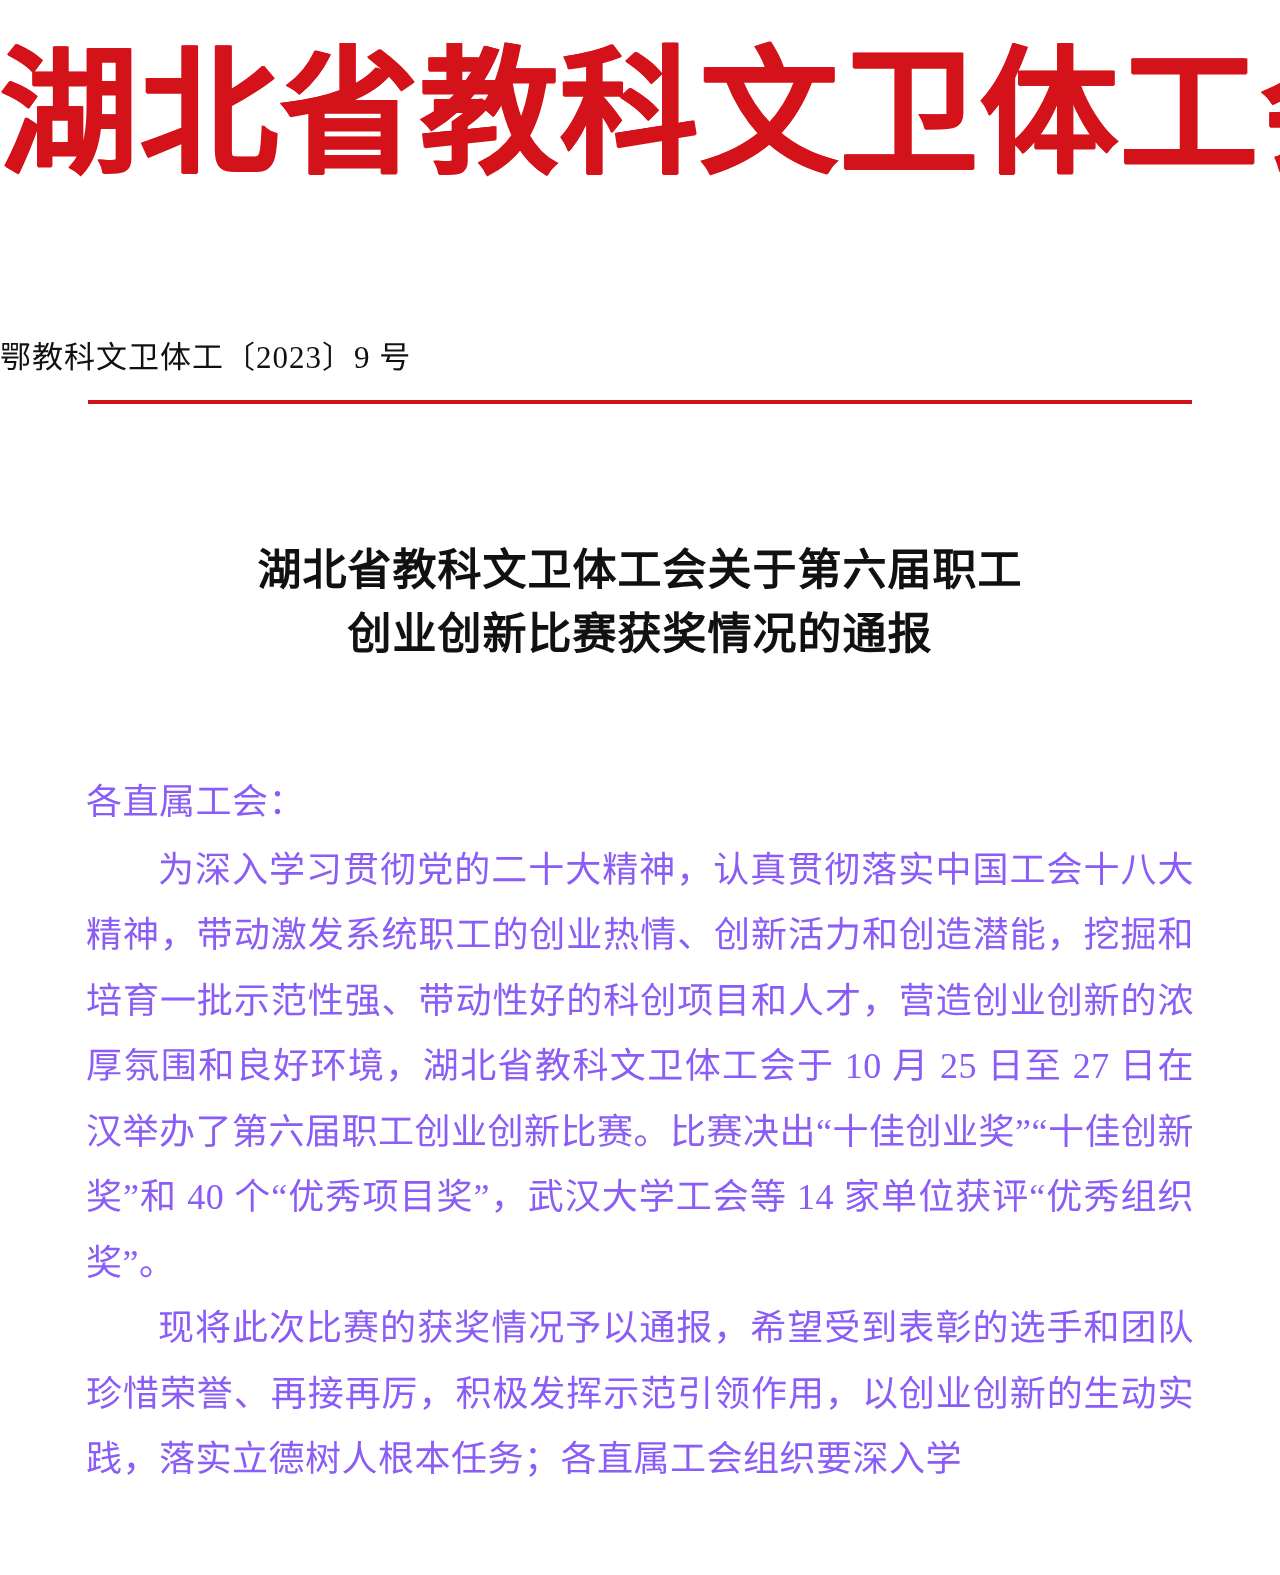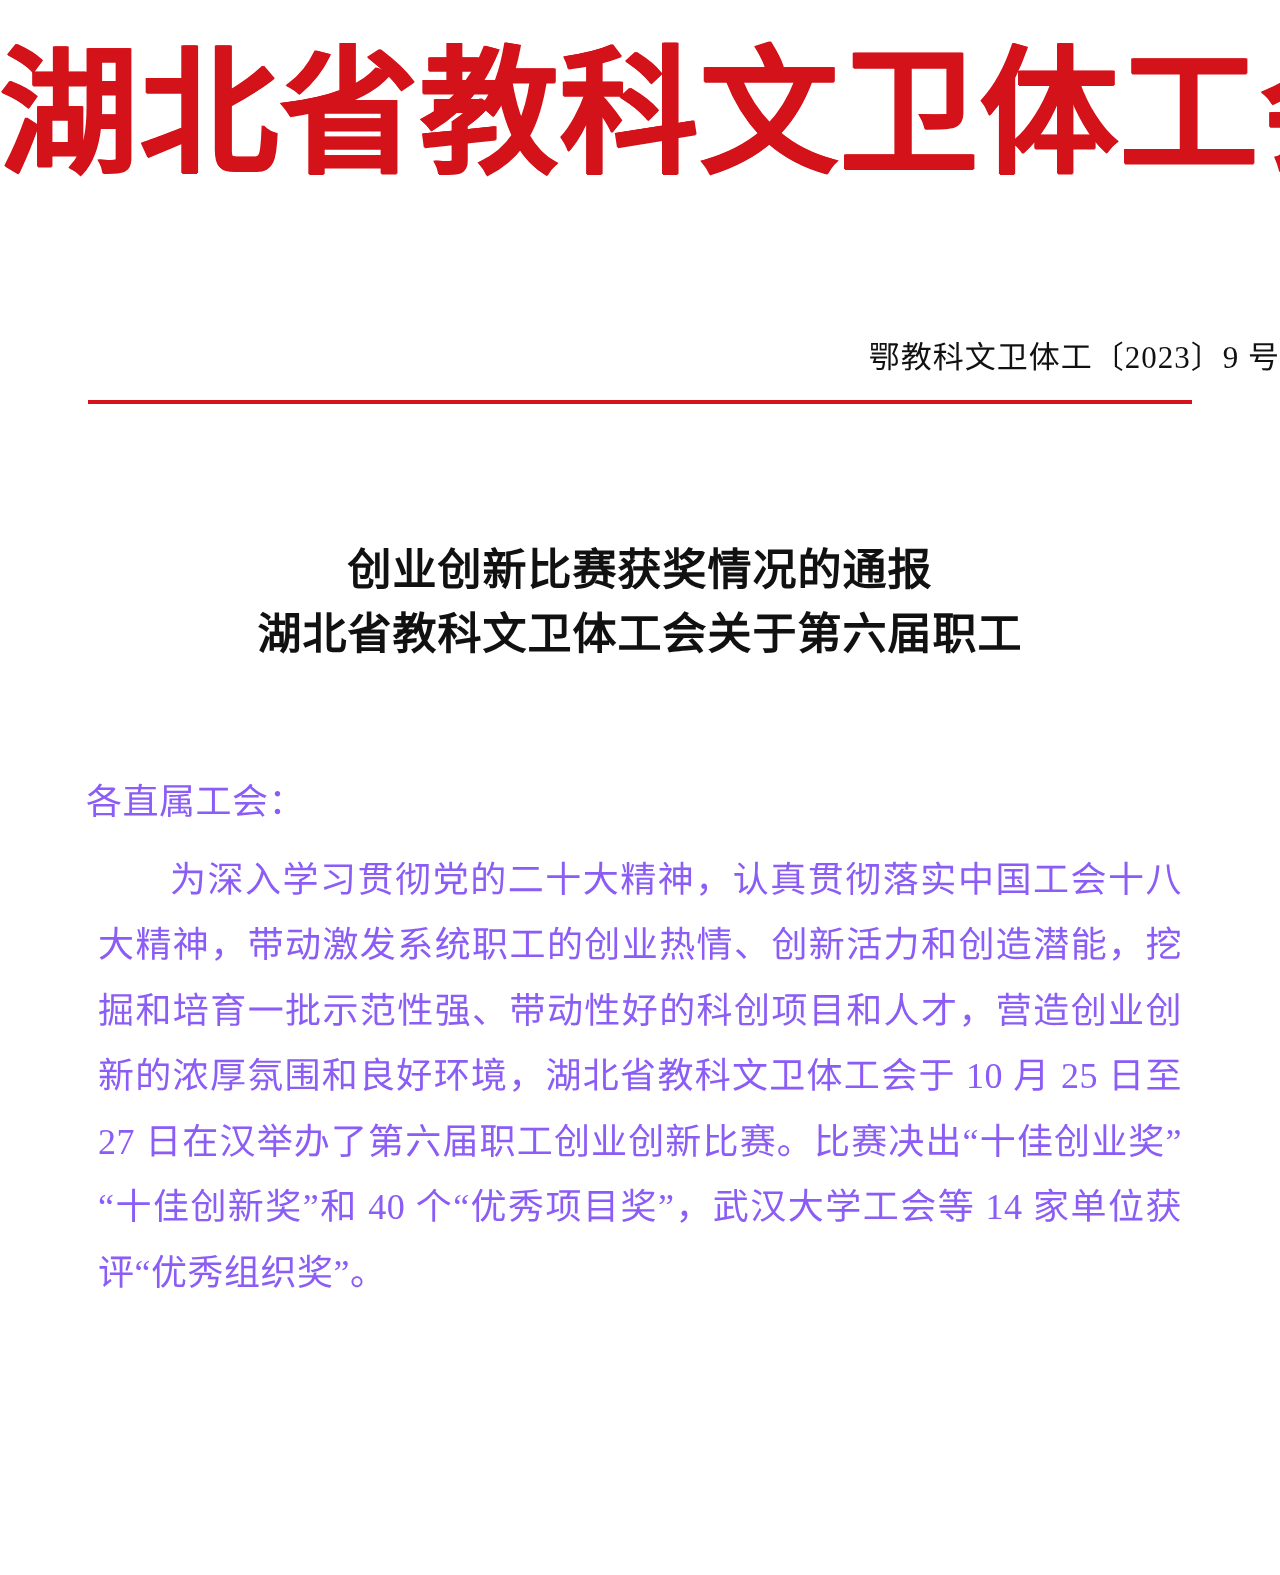--- a/index.html
+++ b/index.html
@@ -43,21 +43,21 @@
     white-space: nowrap;
     text-shadow: 1px 0 0 #d4121a, -1px 0 0 #d4121a, 0 1px 0 #d4121a;
   }
 
   
   .doc-number {
     position: absolute;
     top: 332px;
     left: 0;
     width: 1280px;
-    text-align: right;
+    text-align: left;
     font-size: 31px;
     letter-spacing: 1px;
     color: #111;
     font-family: "Liberation Serif", "DejaVu Serif", serif;
   }
 
   .red-rule {
     position: absolute;
     top: 400px;
     left: 88px;
@@ -94,40 +94,41 @@
     line-height: 1.82;
     letter-spacing: 0.5px;
     color: #8b5cf6;
     text-align: justify;
     font-family: "Liberation Serif", "DejaVu Serif", serif;
   }
   .salutation {
     margin: 0 0 2px 0;
   }
   .para {
-    margin: 12px;
+    margin: 0;
     text-indent: 2em;
   }
 </style>
 </head>
 <body>
 
 <div class="page">
 
   <div class="masthead">
     <div class="masthead-title">湖北省教科文卫体工会</div>
   </div>
 
   <div class="doc-number">鄂教科文卫体工〔2023〕9 号</div>
 
   <div class="red-rule"></div>
 
   <div class="doc-title">
+    <span class="line">湖北省教科文卫体工会关于第六届职工</span>
     <span class="line">创业创新比赛获奖情况的通报</span>
-    <span class="line">湖北省教科文卫体工会关于第六届职工</span>
   </div>
 
   <div class="body-text">
     <p class="salutation">各直属工会：</p>
     <p class="para">为深入学习贯彻党的二十大精神，认真贯彻落实中国工会十八大精神，带动激发系统职工的创业热情、创新活力和创造潜能，挖掘和培育一批示范性强、带动性好的科创项目和人才，营造创业创新的浓厚氛围和良好环境，湖北省教科文卫体工会于 10 月 25 日至 27 日在汉举办了第六届职工创业创新比赛。比赛决出“十佳创业奖”“十佳创新奖”和 40 个“优秀项目奖”，武汉大学工会等 14 家单位获评“优秀组织奖”。</p>
+    <p class="para">现将此次比赛的获奖情况予以通报，希望受到表彰的选手和团队珍惜荣誉、再接再厉，积极发挥示范引领作用，以创业创新的生动实践，落实立德树人根本任务；各直属工会组织要深入学</p>
   </div>
 
 </div>
 
 </body></html>

